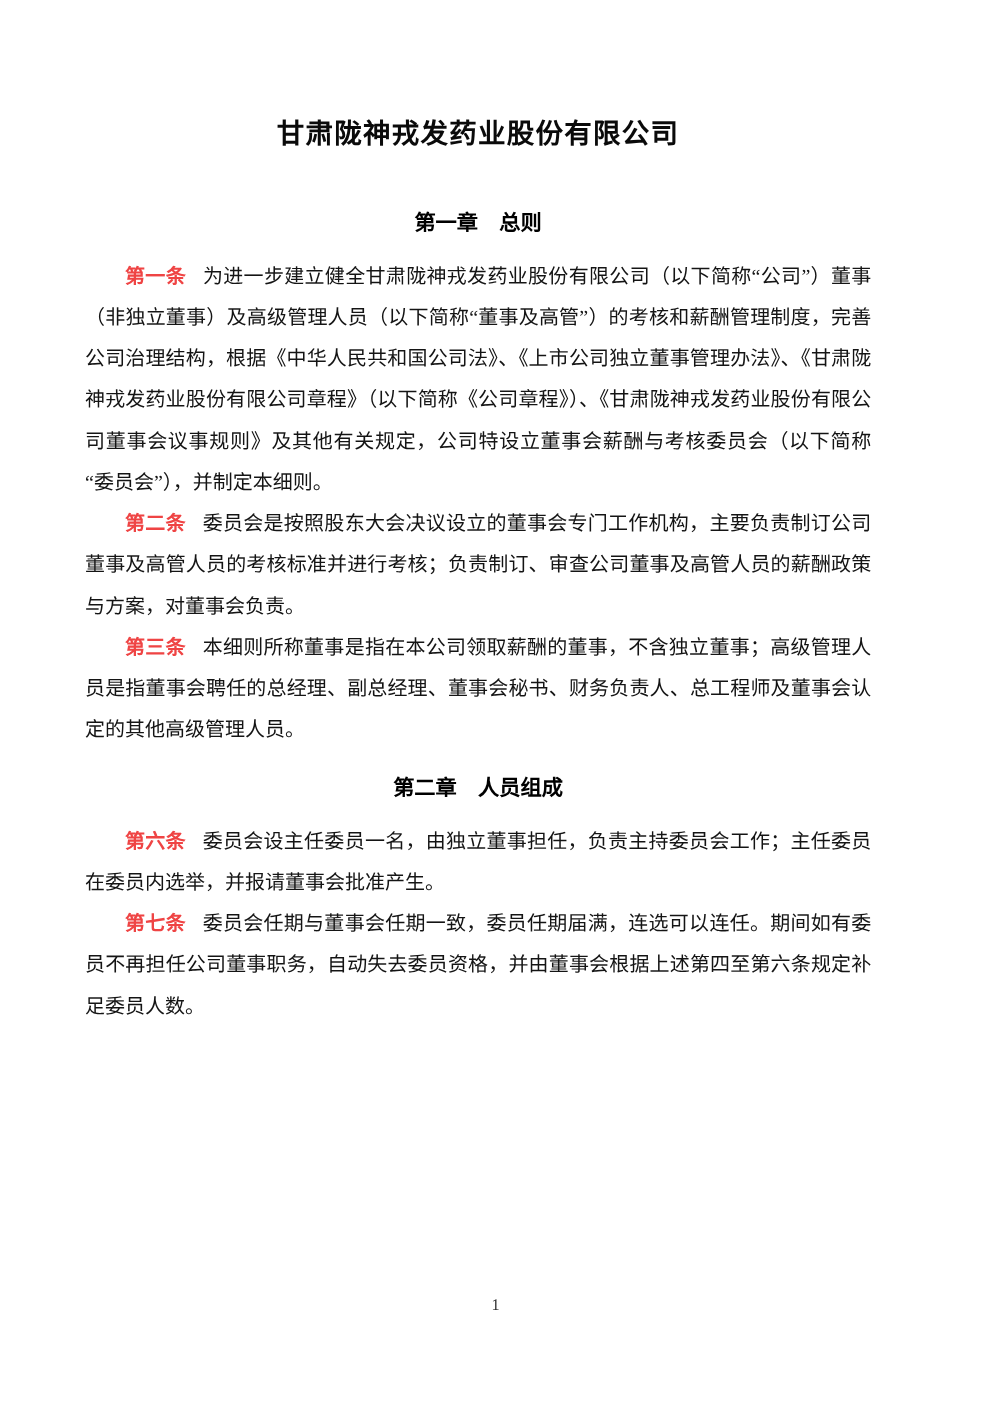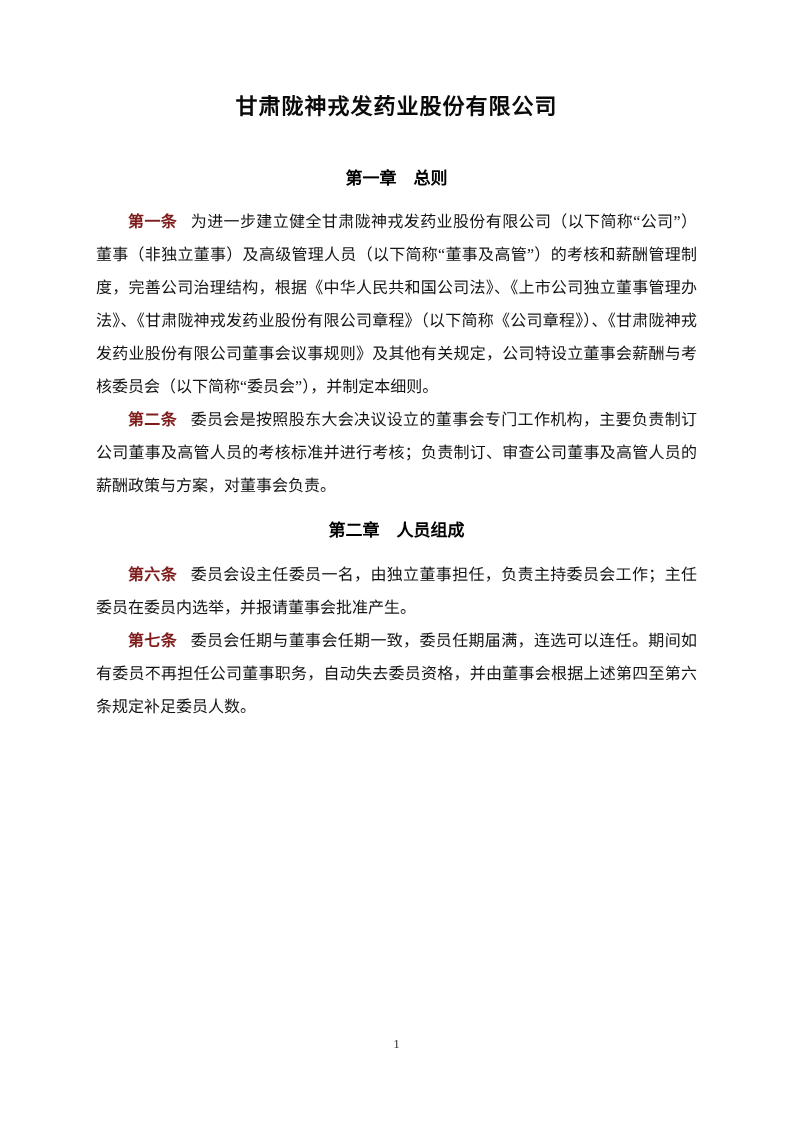--- a/index.html
+++ b/index.html
@@ -10,55 +10,54 @@
   .page {
     position: relative;
     width: 793px;
     height: 1122px;
     margin: 0 auto;
     background: #ffffff;
     color: #111111;
     font-family: "Liberation Serif", "DejaVu Serif", serif;
     overflow: hidden;
     box-sizing: border-box;
-    padding: 84px 96px 0 96px;
+    padding: 84px 96px 0 68px;
   }
   .doc-title {
     margin: 0;
     text-align: center;
     font-size: 22px;
     font-weight: bold;
     line-height: 46px;
     letter-spacing: 1px;
     color: #0a0a0a;
   }
   .chapter-heading {
     margin: 34px 0 11px 0;
     text-align: center;
     font-size: 17px;
     font-weight: bold;
     line-height: 30px;
     color: #000000;
   }
   .chapter-heading.second {
     margin-top: 15px;
-    font-family: Liberation Mono, monospace;
   }
   .article {
     margin: 0;
     font-size: 16px;
     line-height: 33px;
     text-align: justify;
     text-indent: 2em;
     color: #141414;
   }
   .article-label {
     font-weight: bold;
     margin-right: 0.85em;
-    color: #7f1d1d;
+    color: #ef4444;
     font-family: Liberation Serif, serif;
   }
   .page-number {
     position: absolute;
     left: 0;
     right: 0;
     top: 1036px;
     text-align: center;
     font-size: 13px;
     color: #333333;
@@ -70,20 +69,21 @@
 <div class="page">
 
   <h1 class="doc-title">甘肃陇神戎发药业股份有限公司</h1>
 
   <h2 class="chapter-heading">第一章　总则</h2>
 
   <p class="article"><span class="article-label">第一条</span><span>为进一步建立健全甘肃陇神戎发药业股份有限公司（以下简称“公司”）董事（非独立董事）及高级管理人员（以下简称“董事及高管”）的考核和薪酬管理制度，完善公司治理结构，根据《中华人民共和国公司法》、《上市公司独立董事管理办法》、《甘肃陇神戎发药业股份有限公司章程》（以下简称《公司章程》）、《甘肃陇神戎发药业股份有限公司董事会议事规则》及其他有关规定，公司特设立董事会薪酬与考核委员会（以下简称“委员会”），并制定本细则。</span></p>
 
   <p class="article"><span class="article-label">第二条</span><span>委员会是按照股东大会决议设立的董事会专门工作机构，主要负责制订公司董事及高管人员的考核标准并进行考核；负责制订、审查公司董事及高管人员的薪酬政策与方案，对董事会负责。</span></p>
 
+  <p class="article"><span class="article-label">第三条</span><span>本细则所称董事是指在本公司领取薪酬的董事，不含独立董事；高级管理人员是指董事会聘任的总经理、副总经理、董事会秘书、财务负责人、总工程师及董事会认定的其他高级管理人员。</span></p>
 
   <h2 class="chapter-heading second">第二章　人员组成</h2>
 
 
 
   <p class="article"><span class="article-label">第六条</span><span>委员会设主任委员一名，由独立董事担任，负责主持委员会工作；主任委员在委员内选举，并报请董事会批准产生。</span></p>
 
   <p class="article"><span class="article-label">第七条</span><span>委员会任期与董事会任期一致，委员任期届满，连选可以连任。期间如有委员不再担任公司董事职务，自动失去委员资格，并由董事会根据上述第四至第六条规定补足委员人数。</span></p>
 
 

